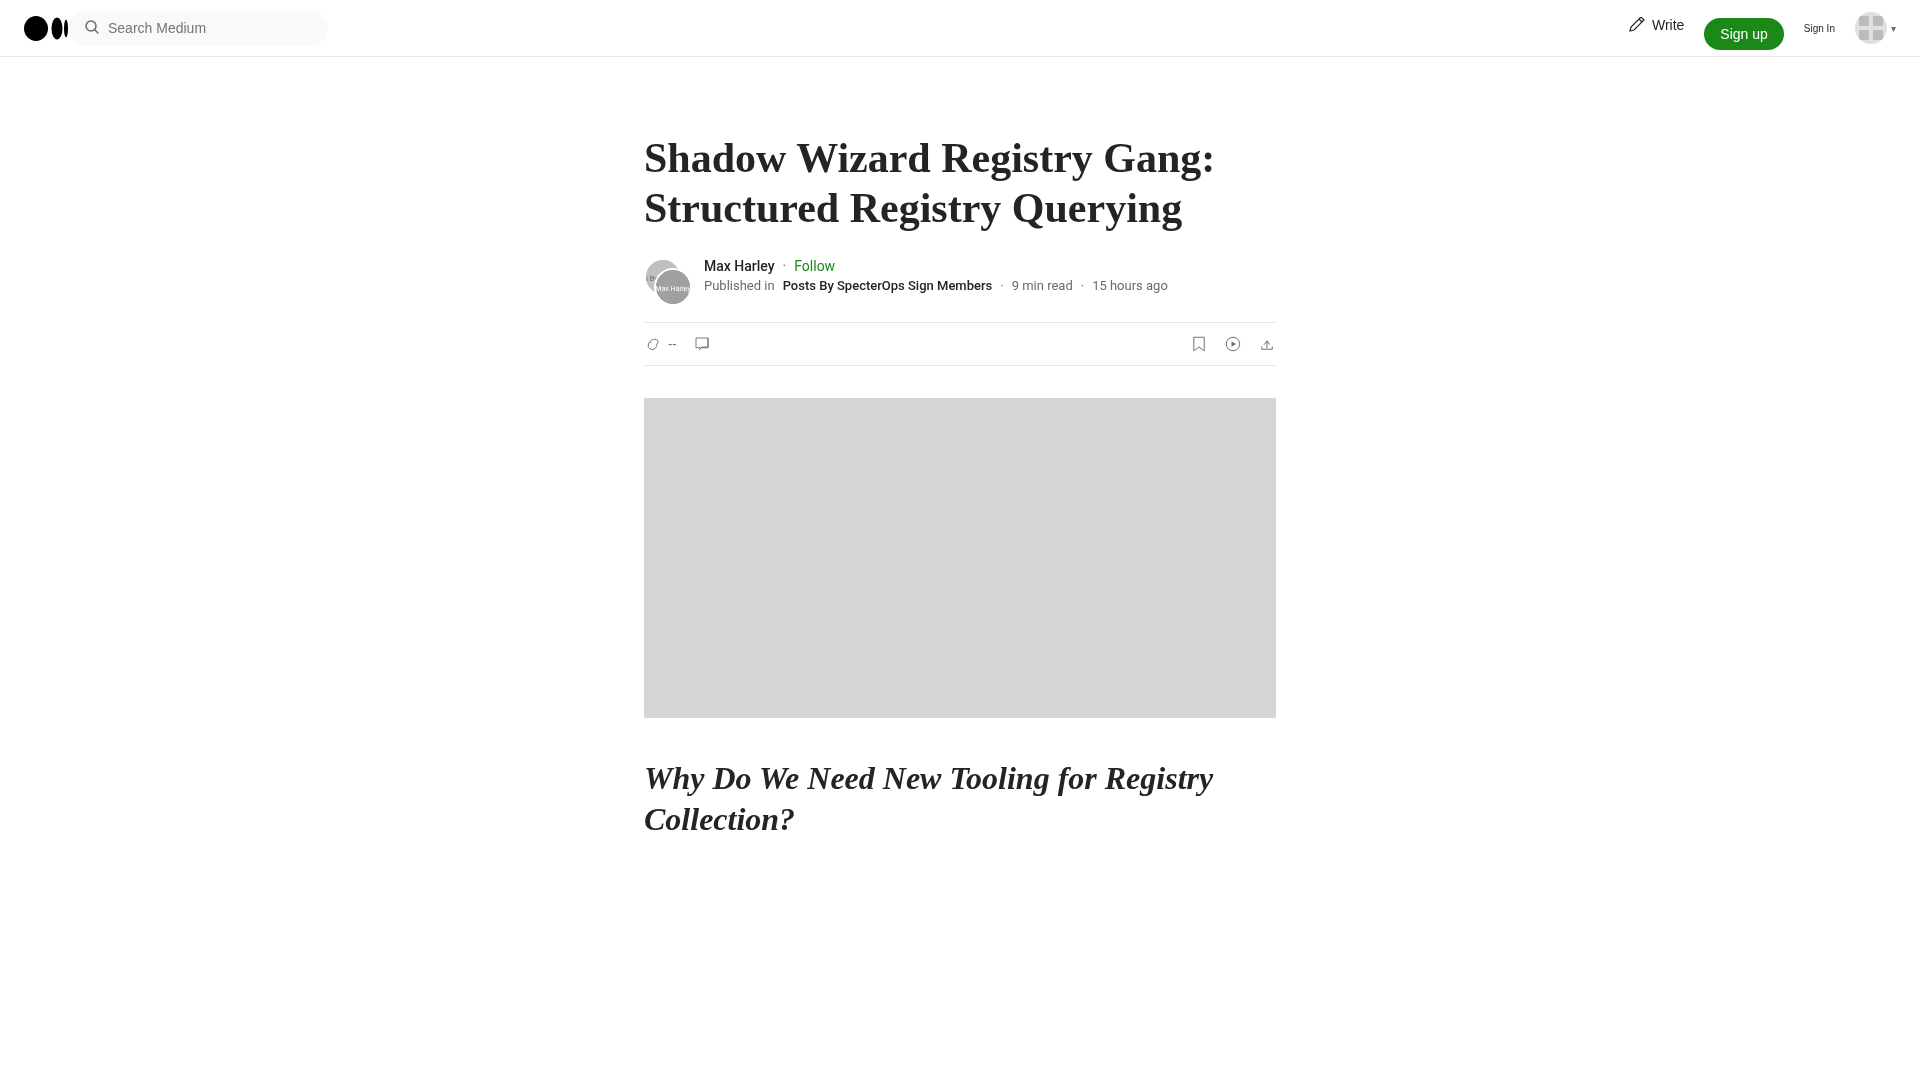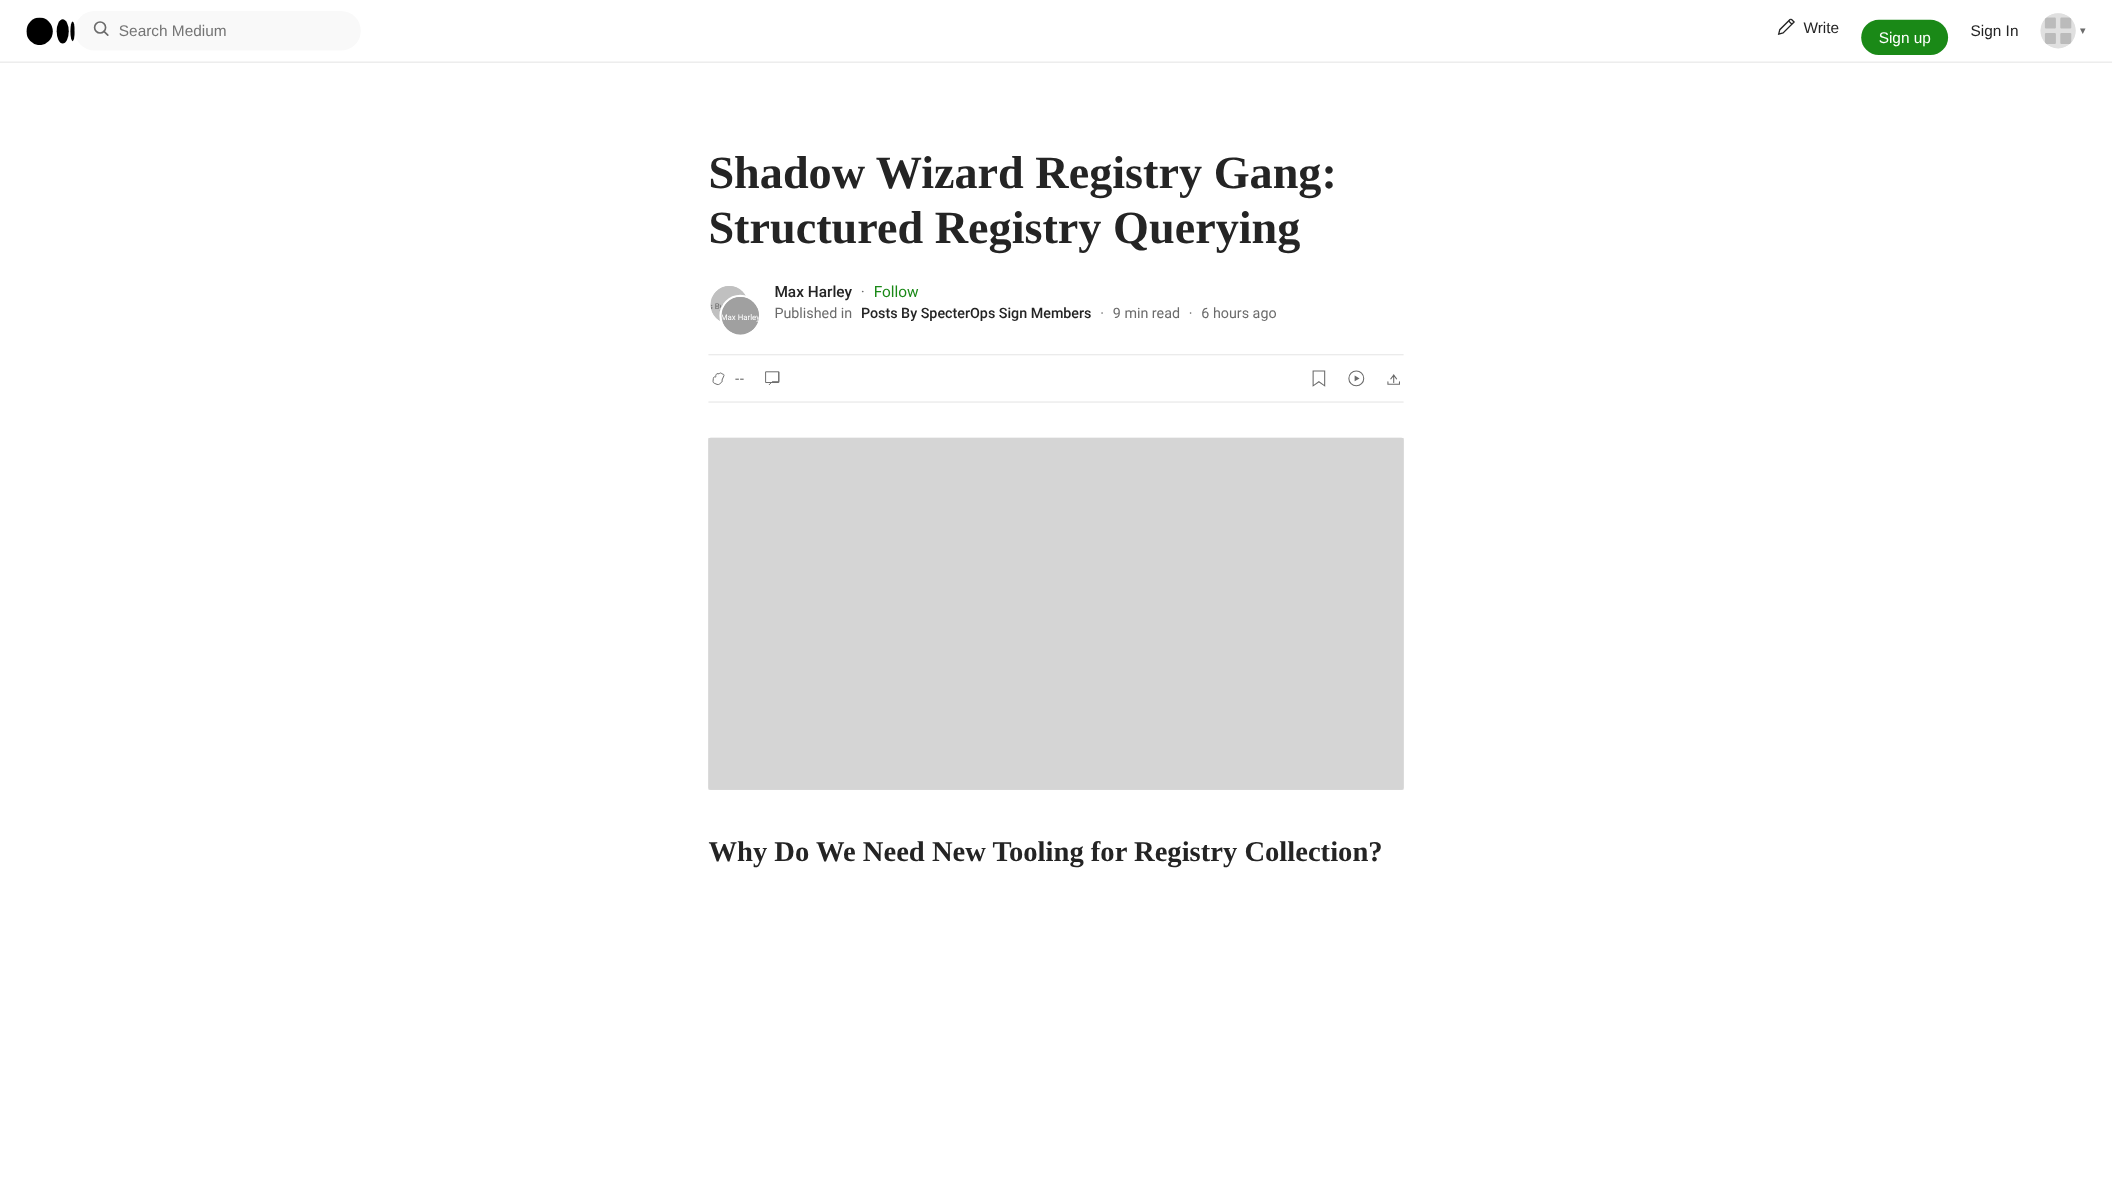--- a/index.html
+++ b/index.html
@@ -98,21 +98,21 @@
       font-size: 14px;
       cursor: pointer;
       font-weight: 400;
       margin-top: 12px;
     }
 
     .signin-btn {
       background: none;
       border: none;
       cursor: pointer;
-      font-size: 14px;
+      font-size: 10px;
       color: #242424;
       text-align: right;
     }
 
     .avatar-container {
       display: flex;
       align-items: center;
       gap: 4px;
       cursor: pointer;
     }
@@ -296,25 +296,26 @@
     .hero-image {
       width: 100%;
       height: 320px;
       background: #d0d0d0;
       margin-bottom: 40px;
       border-radius: 2px;
     }
 
     
     .article-subheading {
-      font-size: 26px;
+      font-size: 32px;
       font-weight: 700;
       color: #242424;
       line-height: 1.3;
       font-family: 'Georgia', serif;
+      font-style: italic;
     }
   </style>
 </head>
 <body>
 
 <header class="header">
   <div class="header-left">
     <div class="medium-logo">
       <svg viewBox="0 0 44 25" fill="none" xmlns="http://www.w3.org/2000/svg">
         <ellipse cx="12" cy="12.5" rx="12" ry="12.5" fill="#000"></ellipse>
@@ -389,21 +390,21 @@
         <span class="author-name">Max Harley</span>
         <span class="author-separator">·</span>
         <a class="follow-link">Follow</a>
       </div>
       <div class="meta-row">
         <span class="published-in">Published in</span>
         <span class="publication-name">Posts By SpecterOps Sign Members</span>
         <span class="meta-dot">·</span>
         <span>9 min read</span>
         <span class="meta-dot">·</span>
-        <span>6 hours ago</span>
+        <span>15 hours ago</span>
       </div>
     </div>
   </div>
 
   <div class="action-bar">
     <div class="action-bar-left">
       <button class="action-btn">
         <svg viewBox="0 0 24 24" fill="none">
           <path d="M9 9.5c-.3-1.2.2-2.5 1.4-3.1.8-.4 1.8-.3 2.5.2.3-.7 1-1.2 1.8-1.2.9 0 1.6.6 1.8 1.4.4-.2.8-.2 1.2-.1.9.3 1.4 1.2 1.1 2.1L16.5 14c.5.8.4 1.9-.3 2.5l-2.7 2.3c-.8.7-2 .9-3 .5l-3.5-1.5c-.9-.4-1.5-1.3-1.4-2.3L6 12c-.1-.8.4-1.6 1.2-1.8.5-.1 1 0 1.4.3L9 9.5z" stroke="#6b6b6b" stroke-width="1.2"></path>
         </svg>

